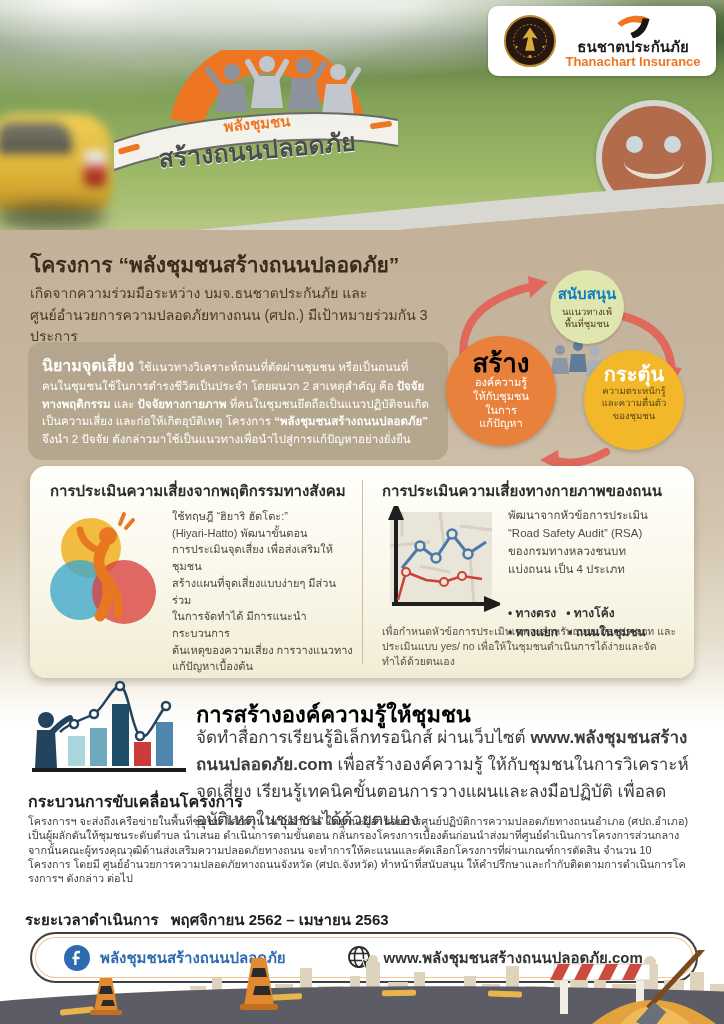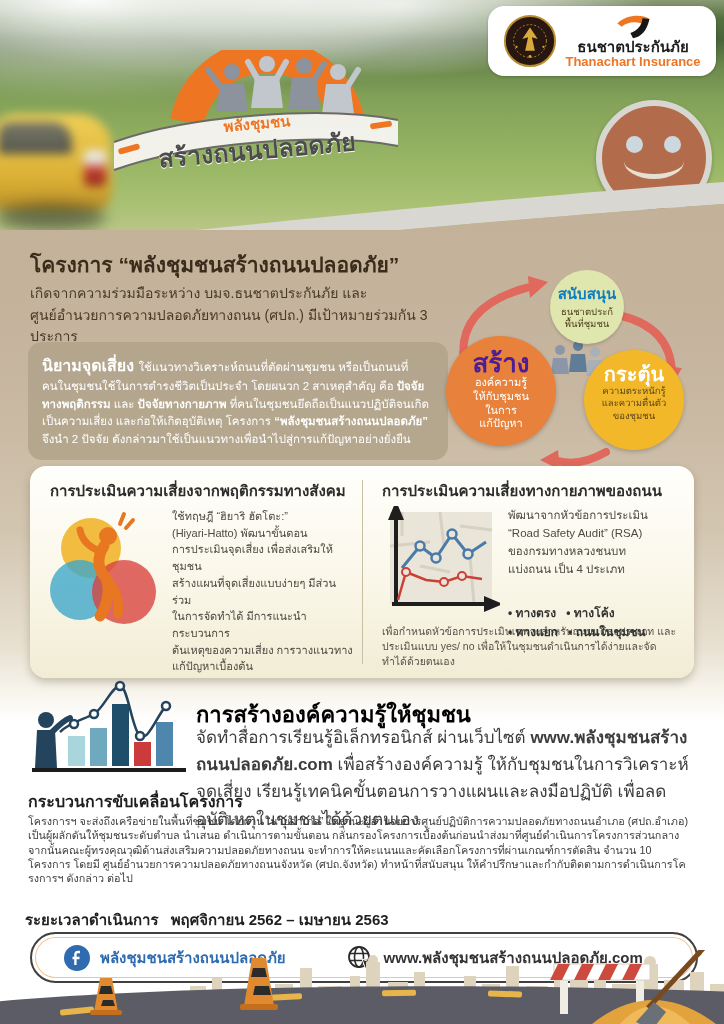--- a/index.html
+++ b/index.html
@@ -38,21 +38,21 @@
   .sign-smile{left:22px;top:38px;width:60px;height:30px;border:0;border-bottom:5px solid #e6e0d4;border-radius:50%;}
 
   
   .plogo{left:112px;top:50px;width:290px;height:130px;}
   .plogo-top{left:0;top:62px;width:290px;text-align:center;color:#ee7623;font-weight:bold;
              font-size:15px;transform:rotate(-5deg);text-shadow:0 1px 0 #fff;}
   .plogo-bottom{left:0;top:80px;width:290px;text-align:center;color:#4c4c4c;font-weight:bold;
                 font-size:25px;transform:rotate(-5deg);text-shadow:0 1px 0 #fff;}
 
   
-  .badge{left:488px;top:6px;width:228px;height:70px;background:#fff;border-radius:16px;
+  .badge{left:488px;top:6px;width:228px;height:70px;background:#fff;border-radius:10px;
          box-shadow:0 1px 3px rgba(0,0,0,.2);display:flex;align-items:center;justify-content:center;gap:8px;}
   .brand-txt{display:flex;flex-direction:column;align-items:center;line-height:1.1;}
   .brand-thai{font-size:15px;font-weight:bold;color:#1c1c1c;}
   .brand-en{font-size:13px;font-weight:bold;color:#ee7623;}
 
   
   .band{left:0;top:230px;width:724px;height:794px;
     background:linear-gradient(180deg,#c3b199 0%,#c7b6a0 20%,#d3c6b1 38%,#e7dfcf 52%,#f7f4ec 58%,#ffffff 62%,#ffffff 100%);}
 
   .intro-title{left:30px;top:248px;width:440px;font-size:21px;font-weight:bold;color:#392c1a;}
@@ -63,21 +63,21 @@
   .defbox b{font-size:inherit;}
   .def-lead{font-size:16px;font-weight:bold;}
 
   
   .cycle{left:438px;top:266px;width:286px;height:214px;}
   .circ{border-radius:50%;text-align:center;}
   .circ-green{left:112px;top:4px;width:74px;height:74px;background:#dfe7ae;box-shadow:0 2px 3px rgba(0,0,0,.15);}
   .circ-green .t{margin-top:12px;font-size:15px;font-weight:bold;color:#0d7dc2;}
   .circ-green .b{font-size:9.5px;color:#4a3a18;line-height:1.3;}
   .circ-orange{left:8px;top:70px;width:110px;height:110px;background:#e8813b;box-shadow:0 2px 4px rgba(0,0,0,.2);}
-  .circ-orange .t{margin-top:14px;font-size:26px;font-weight:bold;color:#4c1d95;line-height:1;}
+  .circ-orange .t{margin-top:14px;font-size:26px;font-weight:bold;color:#000000;line-height:1;}
   .circ-orange .b{font-size:11px;color:#fff;line-height:1.25;}
   .circ-yellow{left:146px;top:84px;width:100px;height:100px;background:#f2b829;box-shadow:0 2px 4px rgba(0,0,0,.2);}
   .circ-yellow .t{margin-top:14px;font-size:20px;font-weight:bold;color:#fff;line-height:1.05;}
   .circ-yellow .b{font-size:9.5px;color:#5c4516;line-height:1.3;}
 
   
   .cream{left:30px;top:466px;width:664px;height:212px;border-radius:16px;
          background:linear-gradient(180deg,#fffffb 0%,#faf7e9 55%,#f1ecd4 100%);
          box-shadow:0 4px 8px rgba(90,75,50,.3);}
   .divider{left:332px;top:14px;width:1px;height:184px;background:#c6bfa2;}
@@ -237,21 +237,21 @@
             <path d="M133,88 L147,88 L149,106 L131,106 Z"></path>
           </g>
         <g fill="#a8b0ba">
             <circle cx="157" cy="86" r="5"></circle>
             <path d="M150,94 L164,94 L166,110 L148,110 Z"></path>
           </g>
       </g>
     </svg>
     <div class="abs circ circ-green">
       <div class="t">สนับสนุน</div>
-      <div class="b prewrap">ธนชาตประก้
+      <div class="b prewrap">นแนวทางเพ้
 พื้นที่ชุมชน</div>
     </div>
     <div class="abs circ circ-orange">
       <div class="t">สร้าง</div>
       <div class="b prewrap">องค์ความรู้
 ให้กับชุมชน
 ในการ
 แก้ปัญหา</div>
     </div>
     <div class="abs circ circ-yellow">

